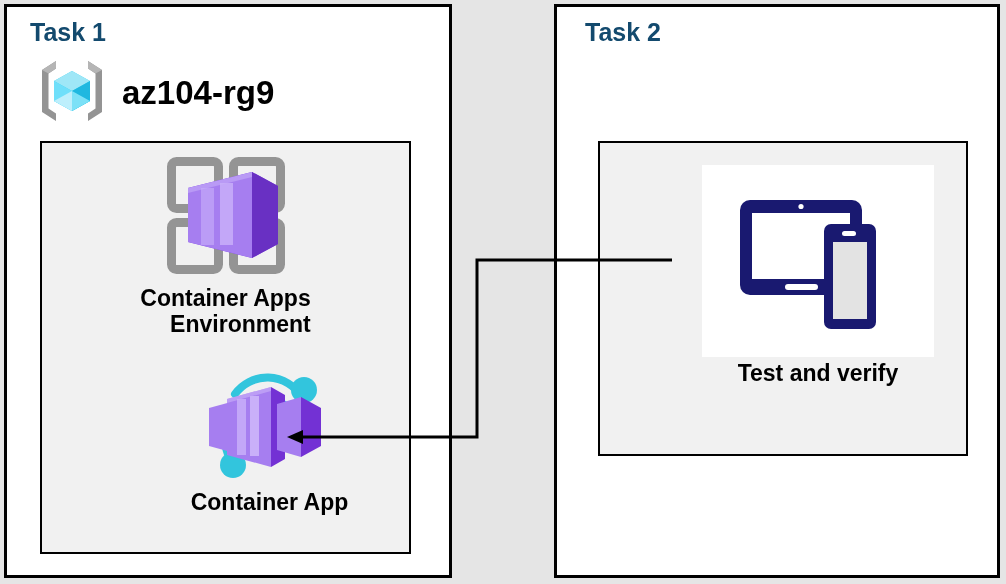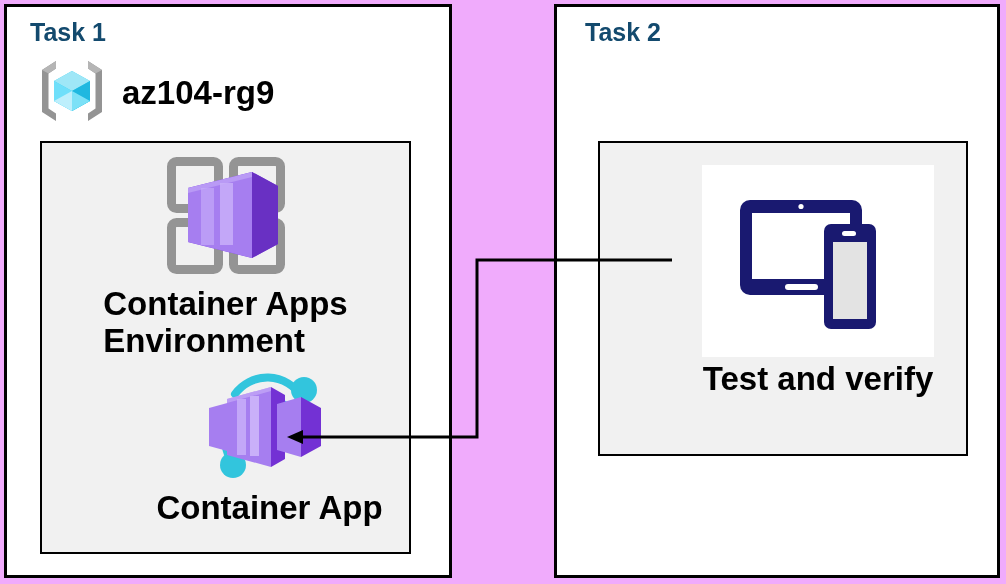--- a/index.html
+++ b/index.html
@@ -7,21 +7,21 @@
     padding: 0;
     background: #ffffff;
   }
   body {
     font-family: "Liberation Sans", sans-serif;
   }
   .canvas {
     position: relative;
     width: 1006px;
     height: 584px;
-    background: #f0abfc;
+    background: #e5e5e5;
     overflow: hidden;
   }
 
   
   .task-panel {
     position: absolute;
     background: #ffffff;
     border: 3px solid #000000;
     box-sizing: border-box;
   }
@@ -70,24 +70,24 @@
     position: absolute;
     display: flex;
     flex-direction: column;
     align-items: center;
   }
   #node-cae { left: 40px;  top: 152px; width: 371px; }
   #node-ca  { left: 40px;  top: 372px; width: 371px; margin-left: 44px; }
   #node-tv  { left: 598px; top: 165px; width: 440px; }
 
   .node-label {
-    font-size: 33px;
+    font-size: 23px;
     font-weight: bold;
     color: #000000;
-    text-align: left;
+    text-align: right;
     line-height: 1.12;
     white-space: pre-line;
     margin-top: 4px;
   }
 
   .tv-iconplate {
     background: #ffffff;
     width: 232px;
     height: 192px;
     display: flex;

